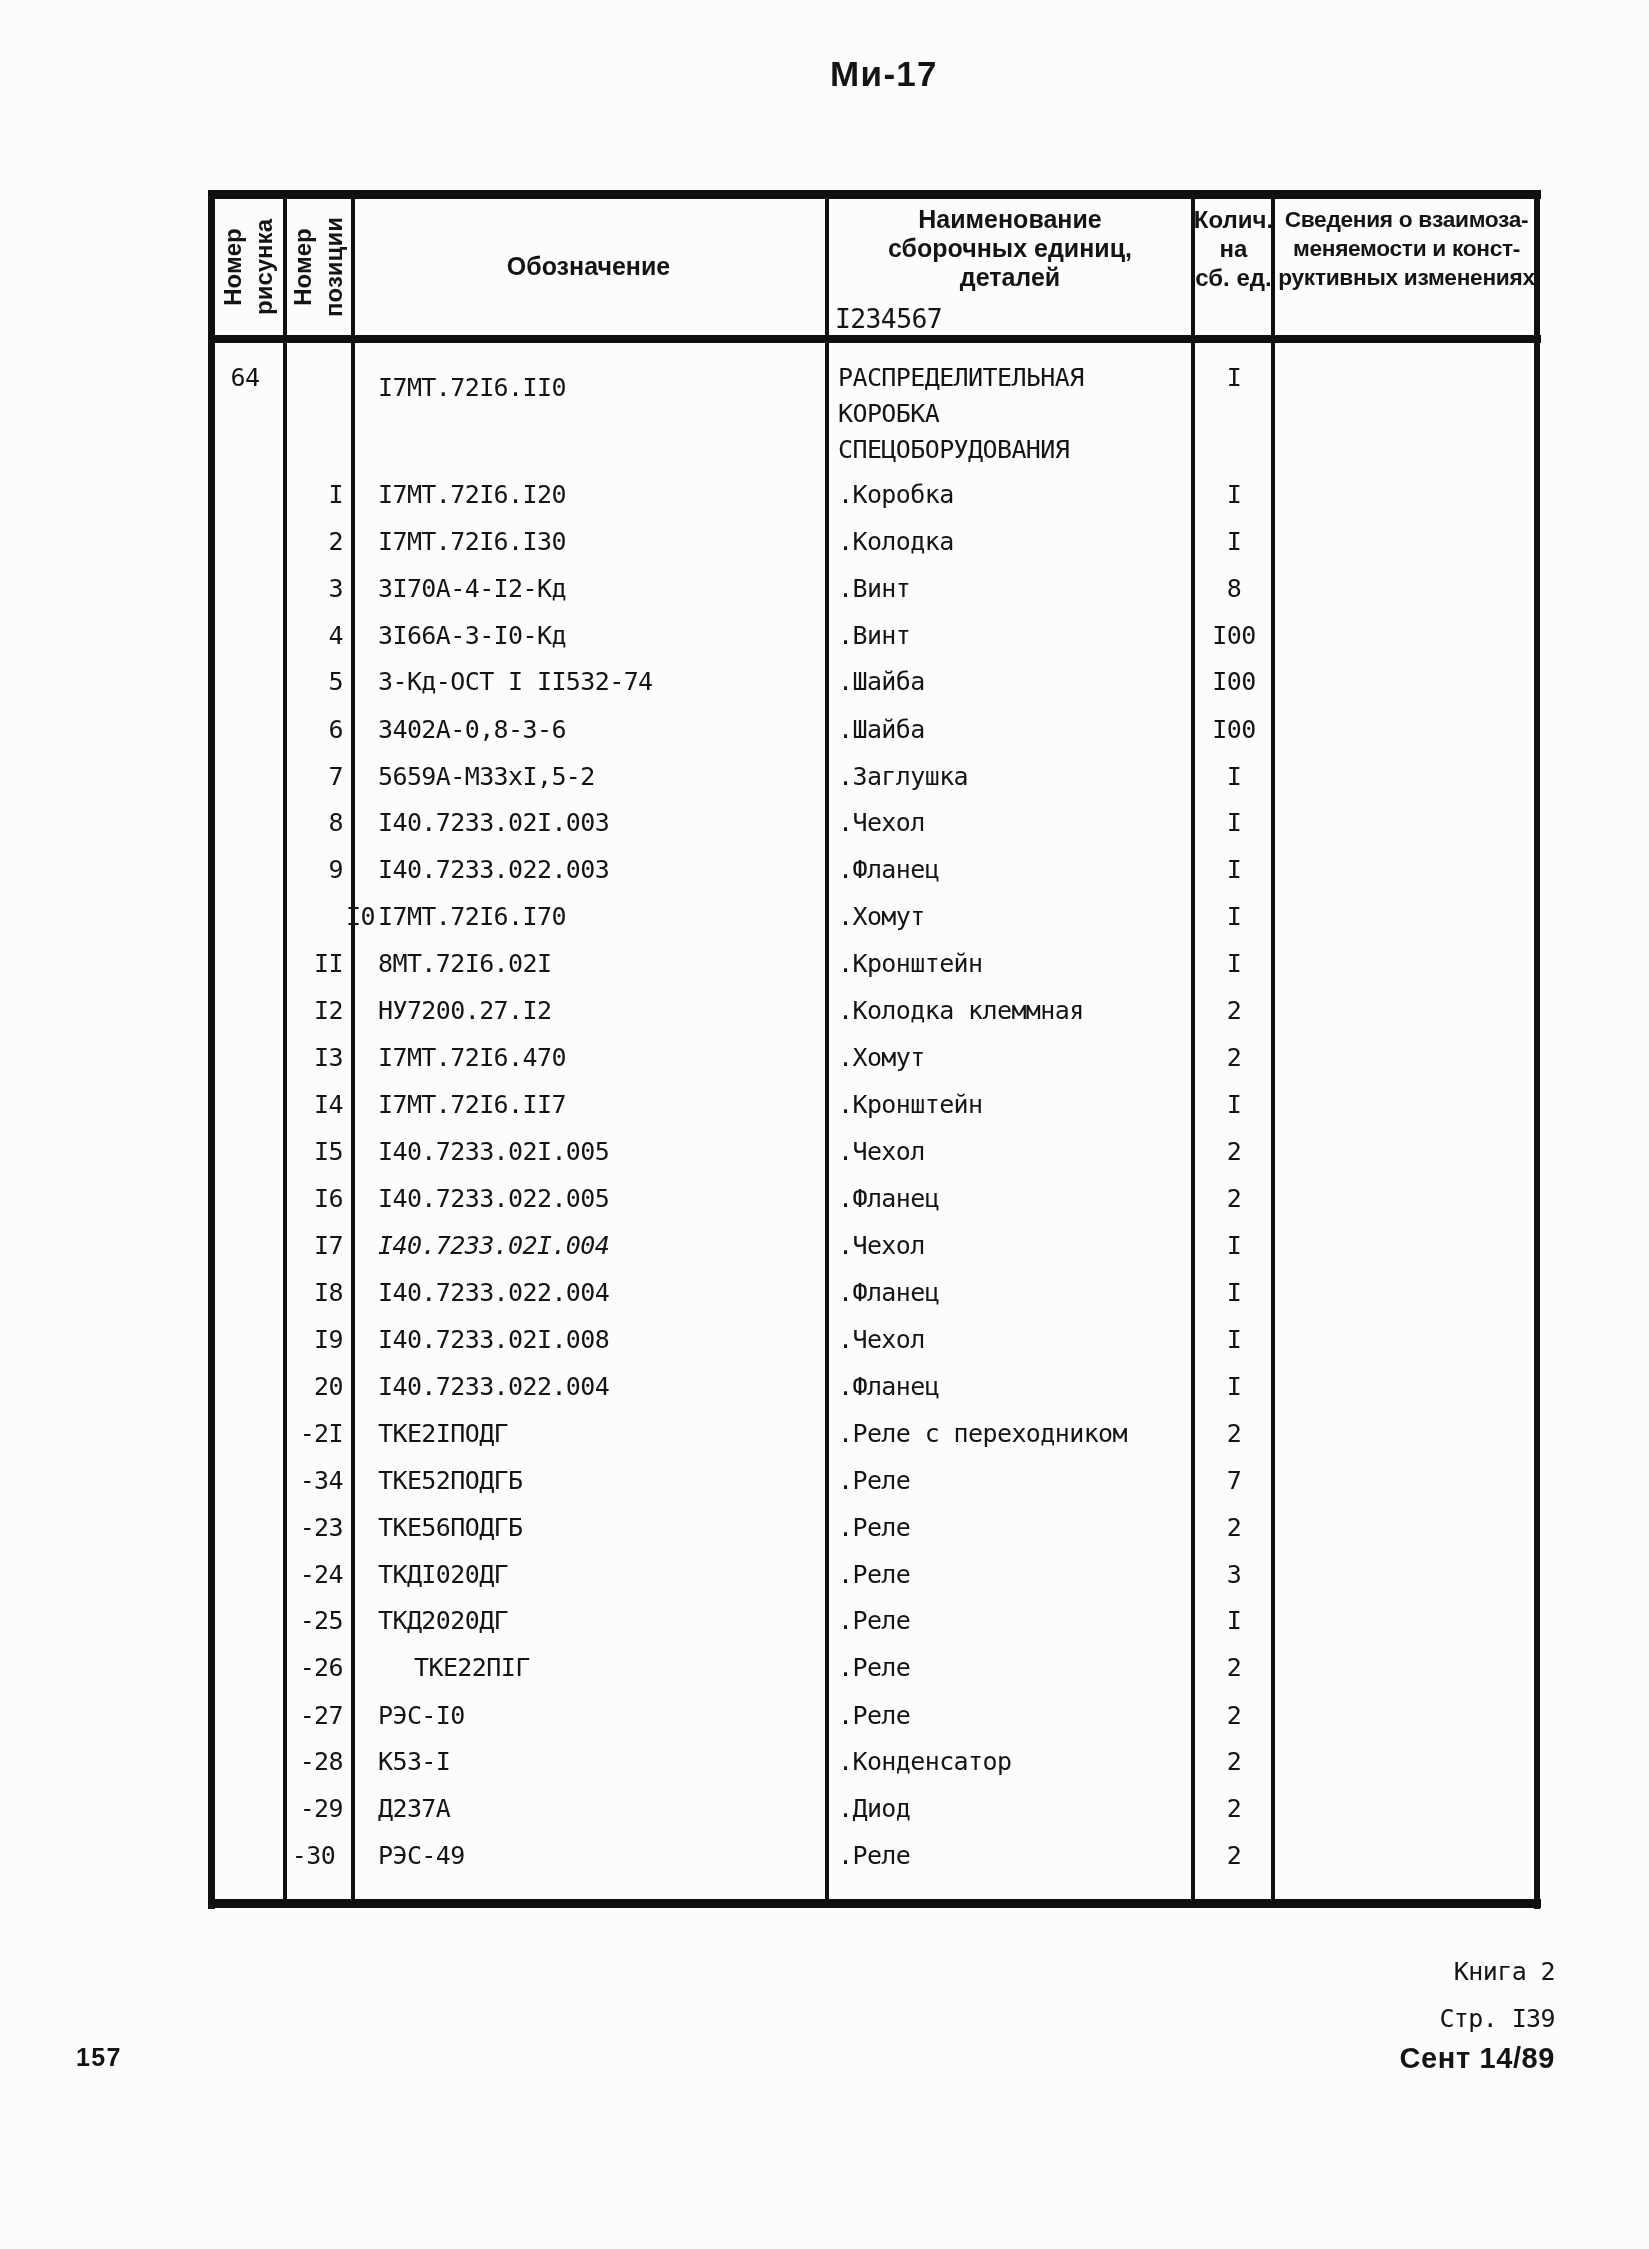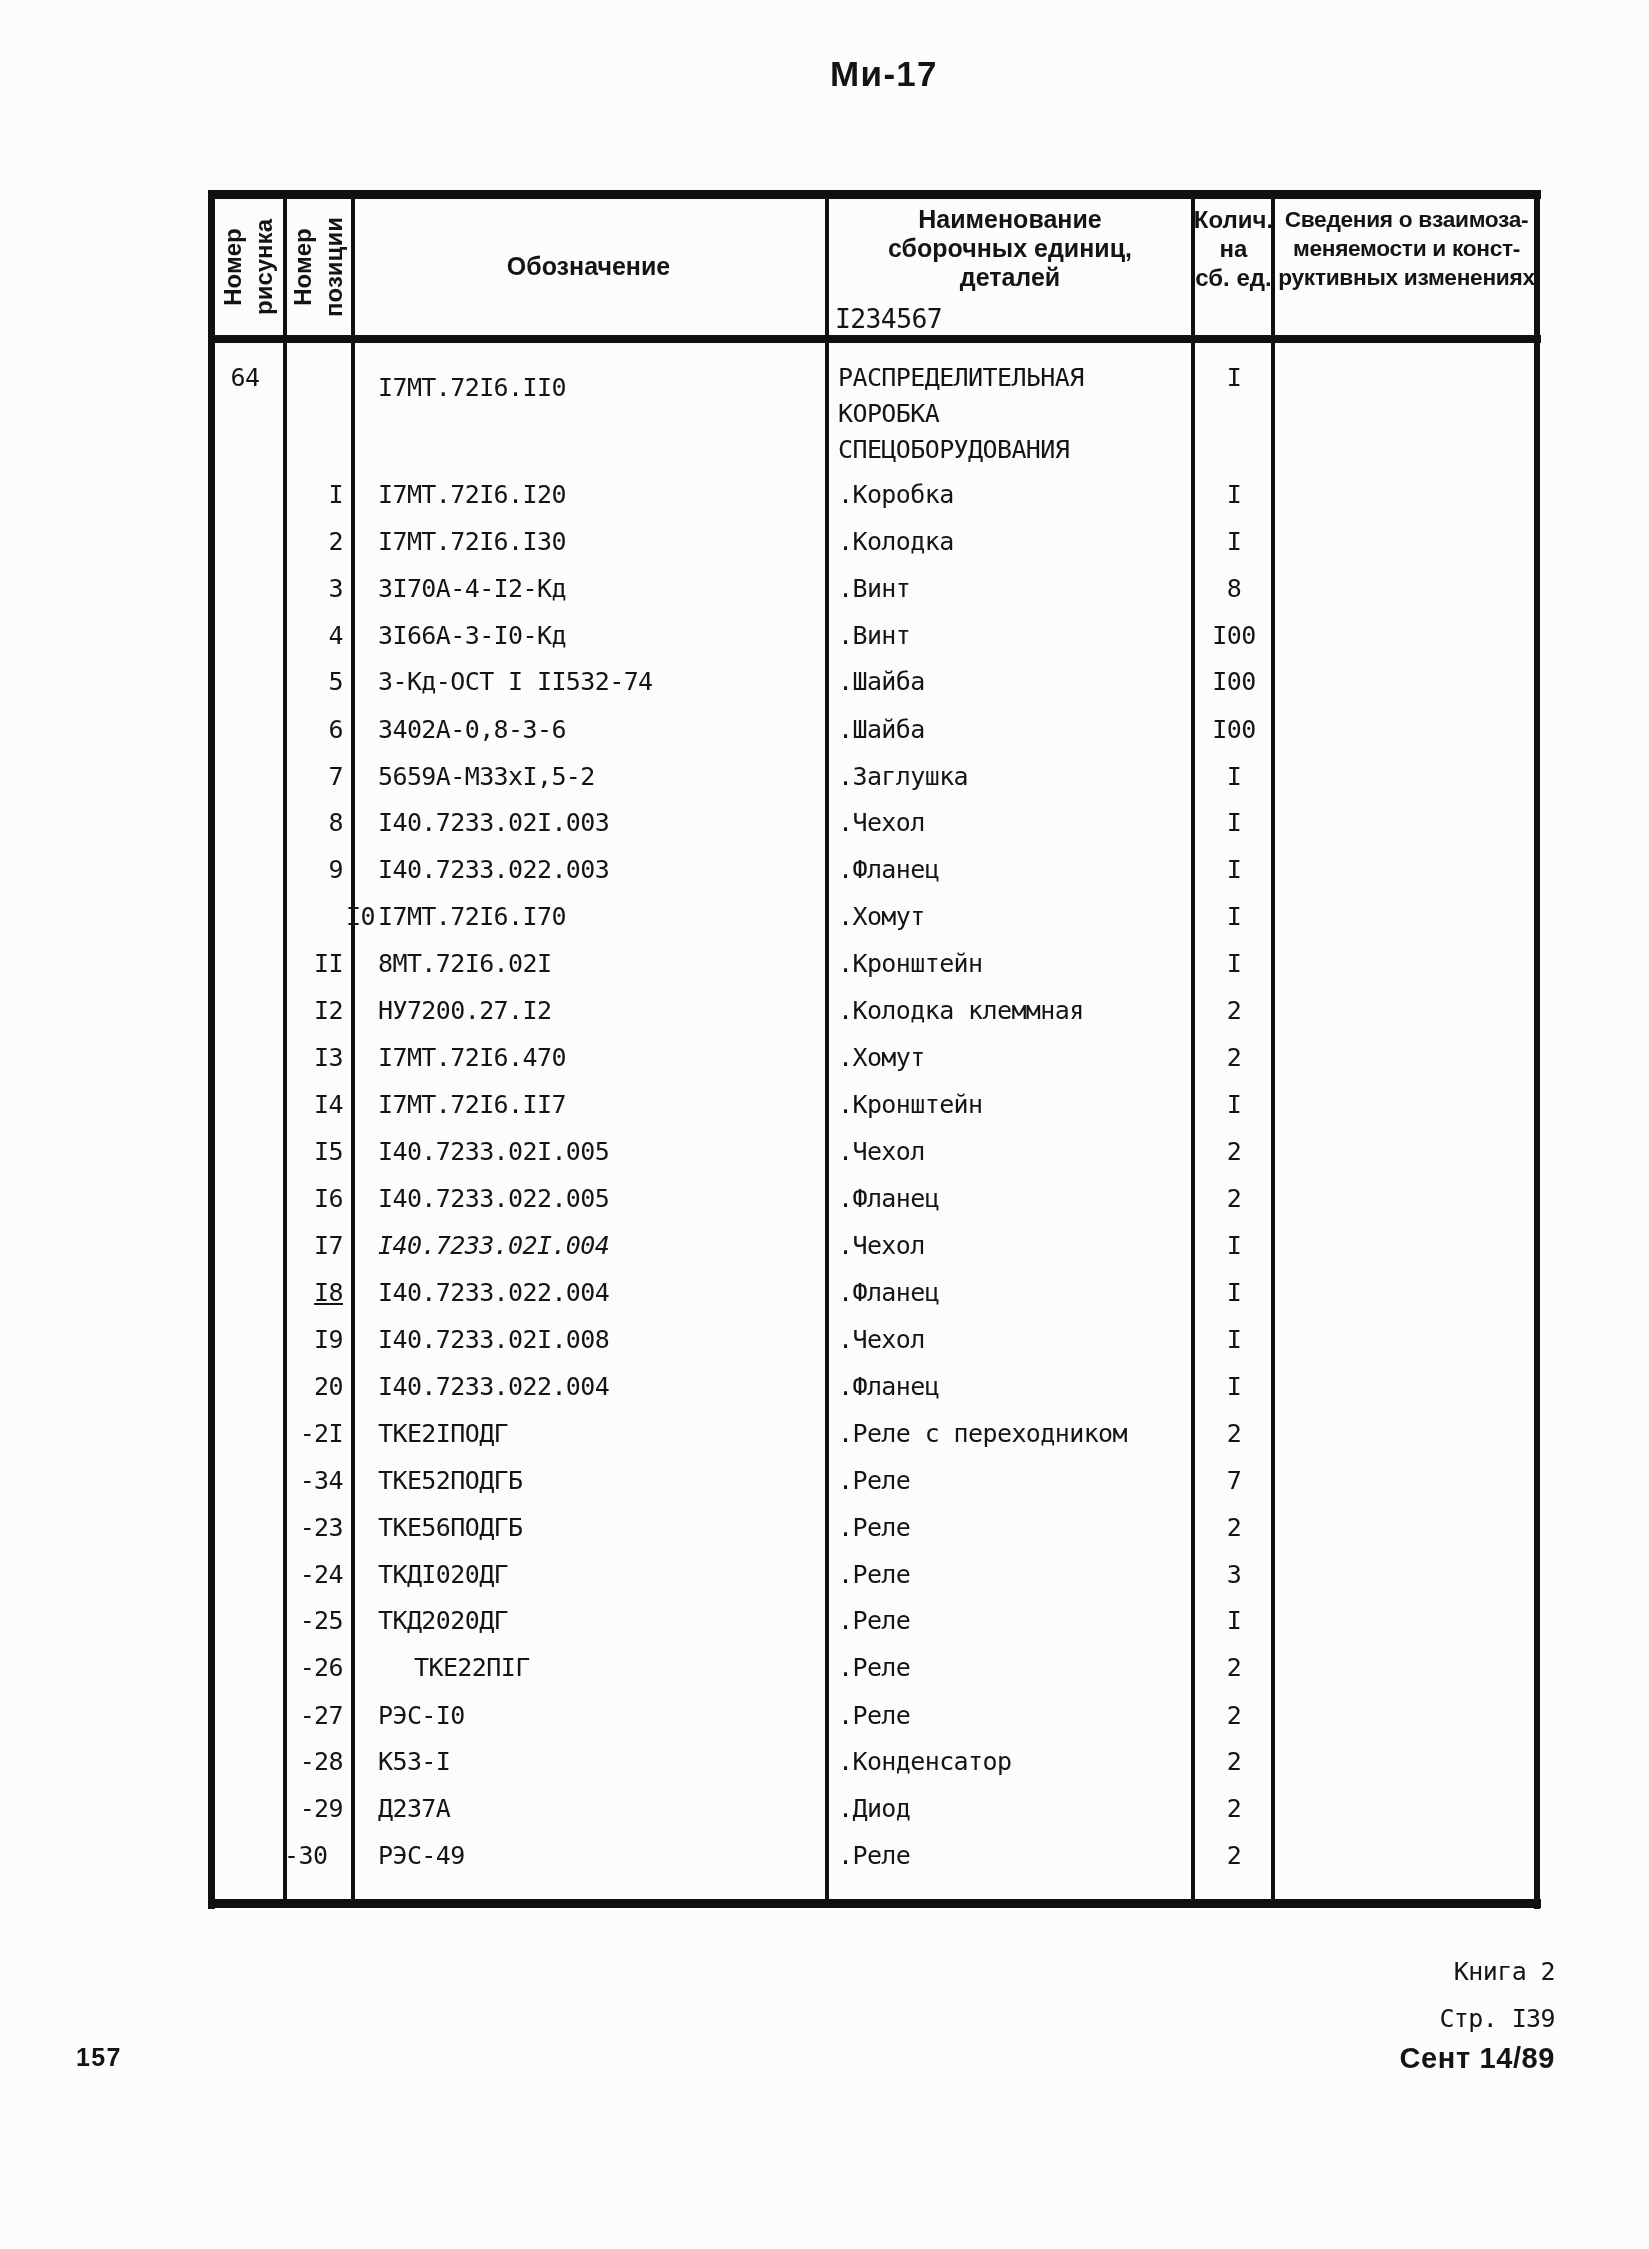--- a/index.html
+++ b/index.html
@@ -198,21 +198,21 @@
           <div class="cell" style="left:838px;top:1175px;">.Фланец</div>
           <div class="cell" style="left:1195px;top:1175px;width:78px;text-align:center;">2</div>
         </div>
         <div class="abs" style="left:0;top:0;width:1650px;height:0;">
           <div class="cell" style="left:284px;top:1222px;width:59px;text-align:right;">I7</div>
           <div class="cell" style="left:378px;top:1222px;font-style:italic;">I40.7233.02I.004</div>
           <div class="cell" style="left:838px;top:1222px;">.Чехол</div>
           <div class="cell" style="left:1195px;top:1222px;width:78px;text-align:center;">I</div>
         </div>
         <div class="abs" style="left:0;top:0;width:1650px;height:0;">
-          <div class="cell" style="left:284px;top:1269px;width:59px;text-align:right;text-decoration:underline;">I8</div>
+          <div class="cell" style="left:284px;top:1269px;width:59px;text-align:right;">I8</div>
           <div class="cell" style="left:378px;top:1269px;">I40.7233.022.004</div>
           <div class="cell" style="left:838px;top:1269px;">.Фланец</div>
           <div class="cell" style="left:1195px;top:1269px;width:78px;text-align:center;">I</div>
         </div>
         <div class="abs" style="left:0;top:0;width:1650px;height:0;">
           <div class="cell" style="left:284px;top:1316px;width:59px;text-align:right;">I9</div>
           <div class="cell" style="left:378px;top:1316px;">I40.7233.02I.008</div>
           <div class="cell" style="left:838px;top:1316px;">.Чехол</div>
           <div class="cell" style="left:1195px;top:1316px;width:78px;text-align:center;">I</div>
         </div>
@@ -270,21 +270,21 @@
           <div class="cell" style="left:838px;top:1738px;">.Конденсатор</div>
           <div class="cell" style="left:1195px;top:1738px;width:78px;text-align:center;">2</div>
         </div>
         <div class="abs" style="left:0;top:0;width:1650px;height:0;">
           <div class="cell" style="left:284px;top:1785px;width:59px;text-align:right;">-29</div>
           <div class="cell" style="left:378px;top:1785px;">Д237А</div>
           <div class="cell" style="left:838px;top:1785px;">.Диод</div>
           <div class="cell" style="left:1195px;top:1785px;width:78px;text-align:center;">2</div>
         </div>
         <div class="abs" style="left:0;top:0;width:1650px;height:0;">
-          <div class="cell" style="left:284px;top:1832px;width:59px;text-align:left;">-30</div>
+          <div class="cell" style="left:284px;top:1832px;width:59px;text-align:center;">-30</div>
           <div class="cell" style="left:378px;top:1832px;">РЭС-49</div>
           <div class="cell" style="left:838px;top:1832px;">.Реле</div>
           <div class="cell" style="left:1195px;top:1832px;width:78px;text-align:center;">2</div>
         </div>
       </div>
   </div>
 
   <div class="abs footer-block" style="top:1948px;">
     <div class="f-mono mono">Книга 2</div>
     <div class="f-mono mono">Стр. I39</div>

